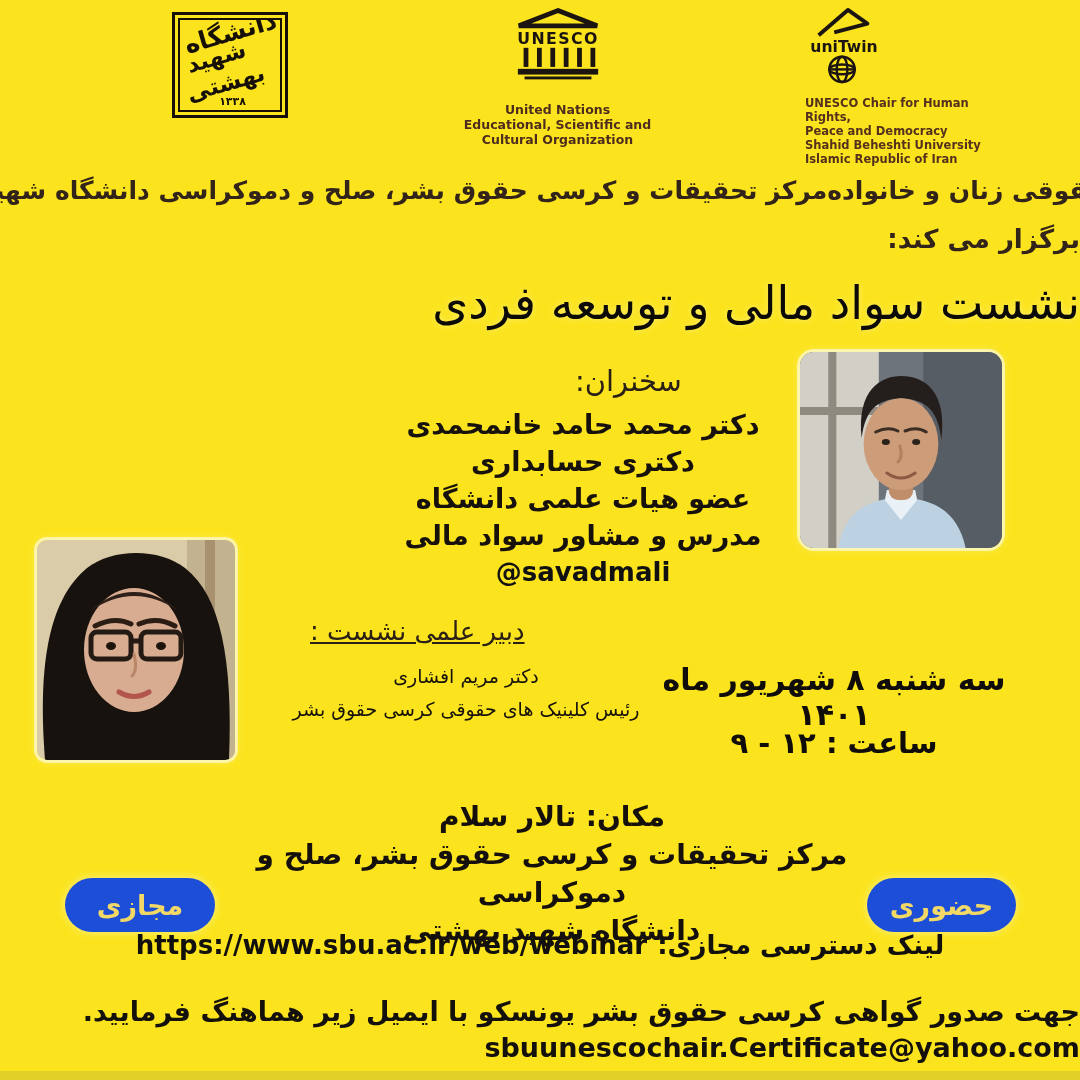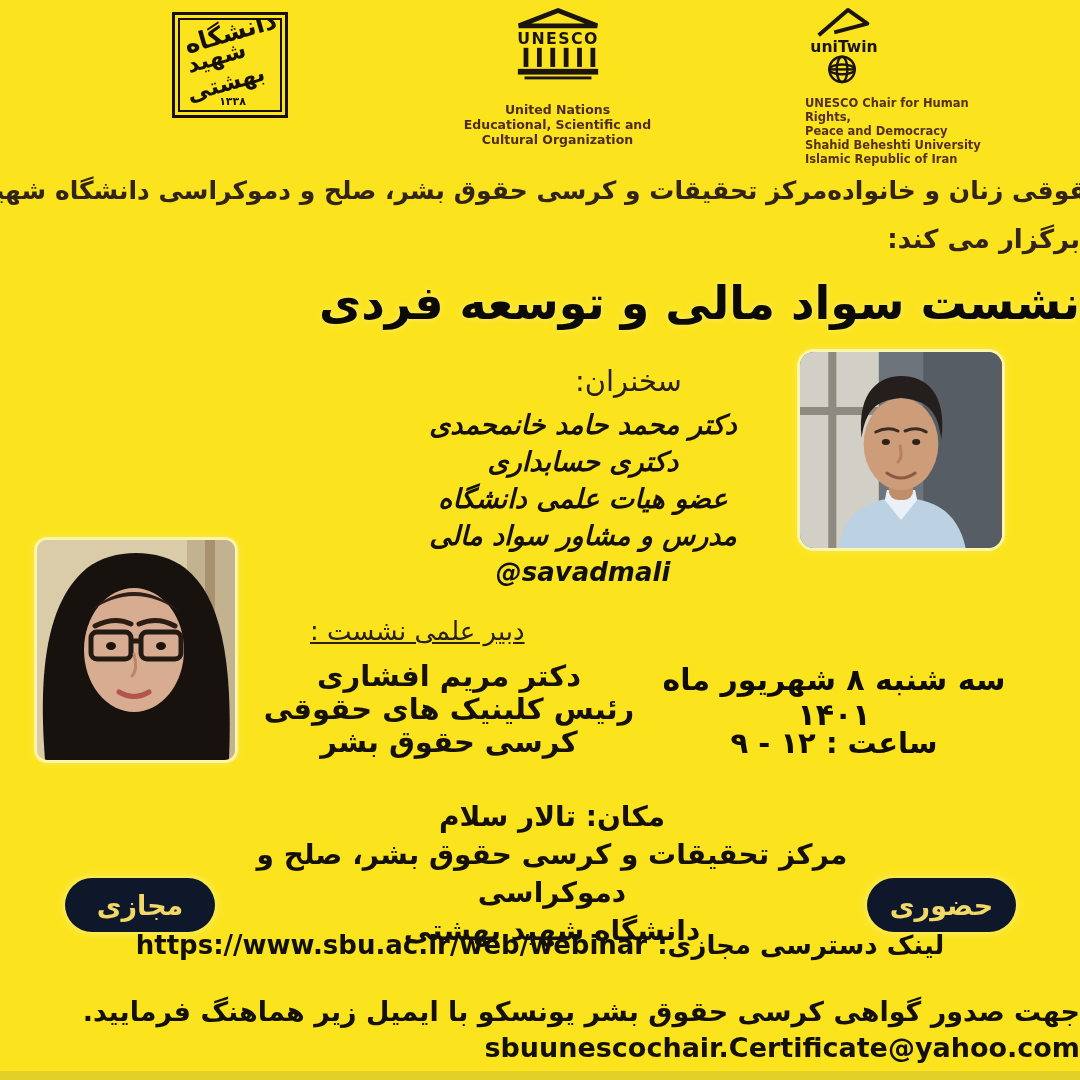--- a/index.html
+++ b/index.html
@@ -25,49 +25,49 @@
   .unitwin-block{left:805px;top:6px;width:180px;}
   .unitwin-caption{margin-top:6px;font-size:11.5px;line-height:14px;font-weight:bold;color:#54301d;text-align:left;}
 
   
   .org-line{left:0;top:176px;width:1080px;display:flex;flex-direction:row;justify-content:center;
             align-items:baseline;direction:rtl;white-space:nowrap;font-size:25px;font-weight:bold;color:#33241a;}
   .org-gap{display:inline-block;width:34px;}
   .holds-line{left:0;top:224px;width:1080px;font-size:26px;font-weight:bold;color:#33241a;}
 
   
-  .main-title{left:0;top:276px;width:1080px;font-size:46px;font-weight:bold;color:#0c0a07;
+  .main-title{left:0;top:276px;width:1080px;font-size:46px;font-weight:normal;color:#0c0a07;
               text-shadow:0 0 6px rgba(255,255,255,.35);}
 
   
   .speaker-label{left:575px;top:364px;font-size:29px;color:#2b2016;}
   .speaker-block{left:398px;top:406px;width:370px;text-align:center;font-size:27px;line-height:37px;
-                 font-weight:bold;color:#17110c;font-style:italic;}
+                 font-weight:bold;color:#17110c;}
   .speaker-handle{font-size:26px;font-weight:bold;color:#111;direction:ltr;}
 
   .photo{overflow:hidden;box-shadow:0 0 0 3px rgba(255,255,255,.55),0 0 10px rgba(255,255,255,.45);}
   .photo-man{left:800px;top:352px;width:202px;height:196px;border-radius:14px;}
   .photo-woman{left:37px;top:540px;width:198px;height:220px;border-radius:10px;}
   .photo svg{display:block;width:100%;height:100%;}
 
   
   .secretary-label{left:310px;top:616px;font-size:26px;color:#2b2016;text-decoration:underline;}
-  .secretary-block{left:219px;top:660px;width:460px;text-align:center;font-size:29px;line-height:33px;
-                   font-weight:bold;color:#17110c;}
+  .secretary-block{left:236px;top:660px;width:460px;text-align:center;font-size:19px;line-height:33px;
+                   font-weight:normal;color:#17110c;}
 
   
   .date-line{left:648px;top:662px;width:372px;font-size:30px;font-weight:bold;color:#0f0c09;text-align:center;}
   .time-line{left:648px;top:726px;width:372px;font-size:29px;font-weight:bold;color:#0f0c09;text-align:center;}
 
   
   .location-block{left:240px;top:798px;width:624px;text-align:center;font-size:28px;line-height:38px;
                   font-weight:bold;color:#15100b;}
 
   
-  .pill{height:54px;border-radius:28px;background:#0f172a;display:flex;align-items:center;justify-content:center;
+  .pill{height:54px;border-radius:28px;background:#1d4ed8;display:flex;align-items:center;justify-content:center;
         font-size:27px;font-weight:bold;color:#F1D867;box-shadow:0 0 8px rgba(255,255,255,.5);cursor:pointer;}
   .pill-virtual{left:65px;top:878px;width:150px;}
   .pill-inperson{left:867px;top:878px;width:149px;}
 
   
   .link-line{left:0;top:930px;width:1080px;display:flex;justify-content:center;align-items:baseline;
              direction:rtl;gap:10px;font-size:26px;font-weight:bold;color:#12100c;}
   .link-url{direction:ltr;unicode-bidi:isolate;}
 
   

